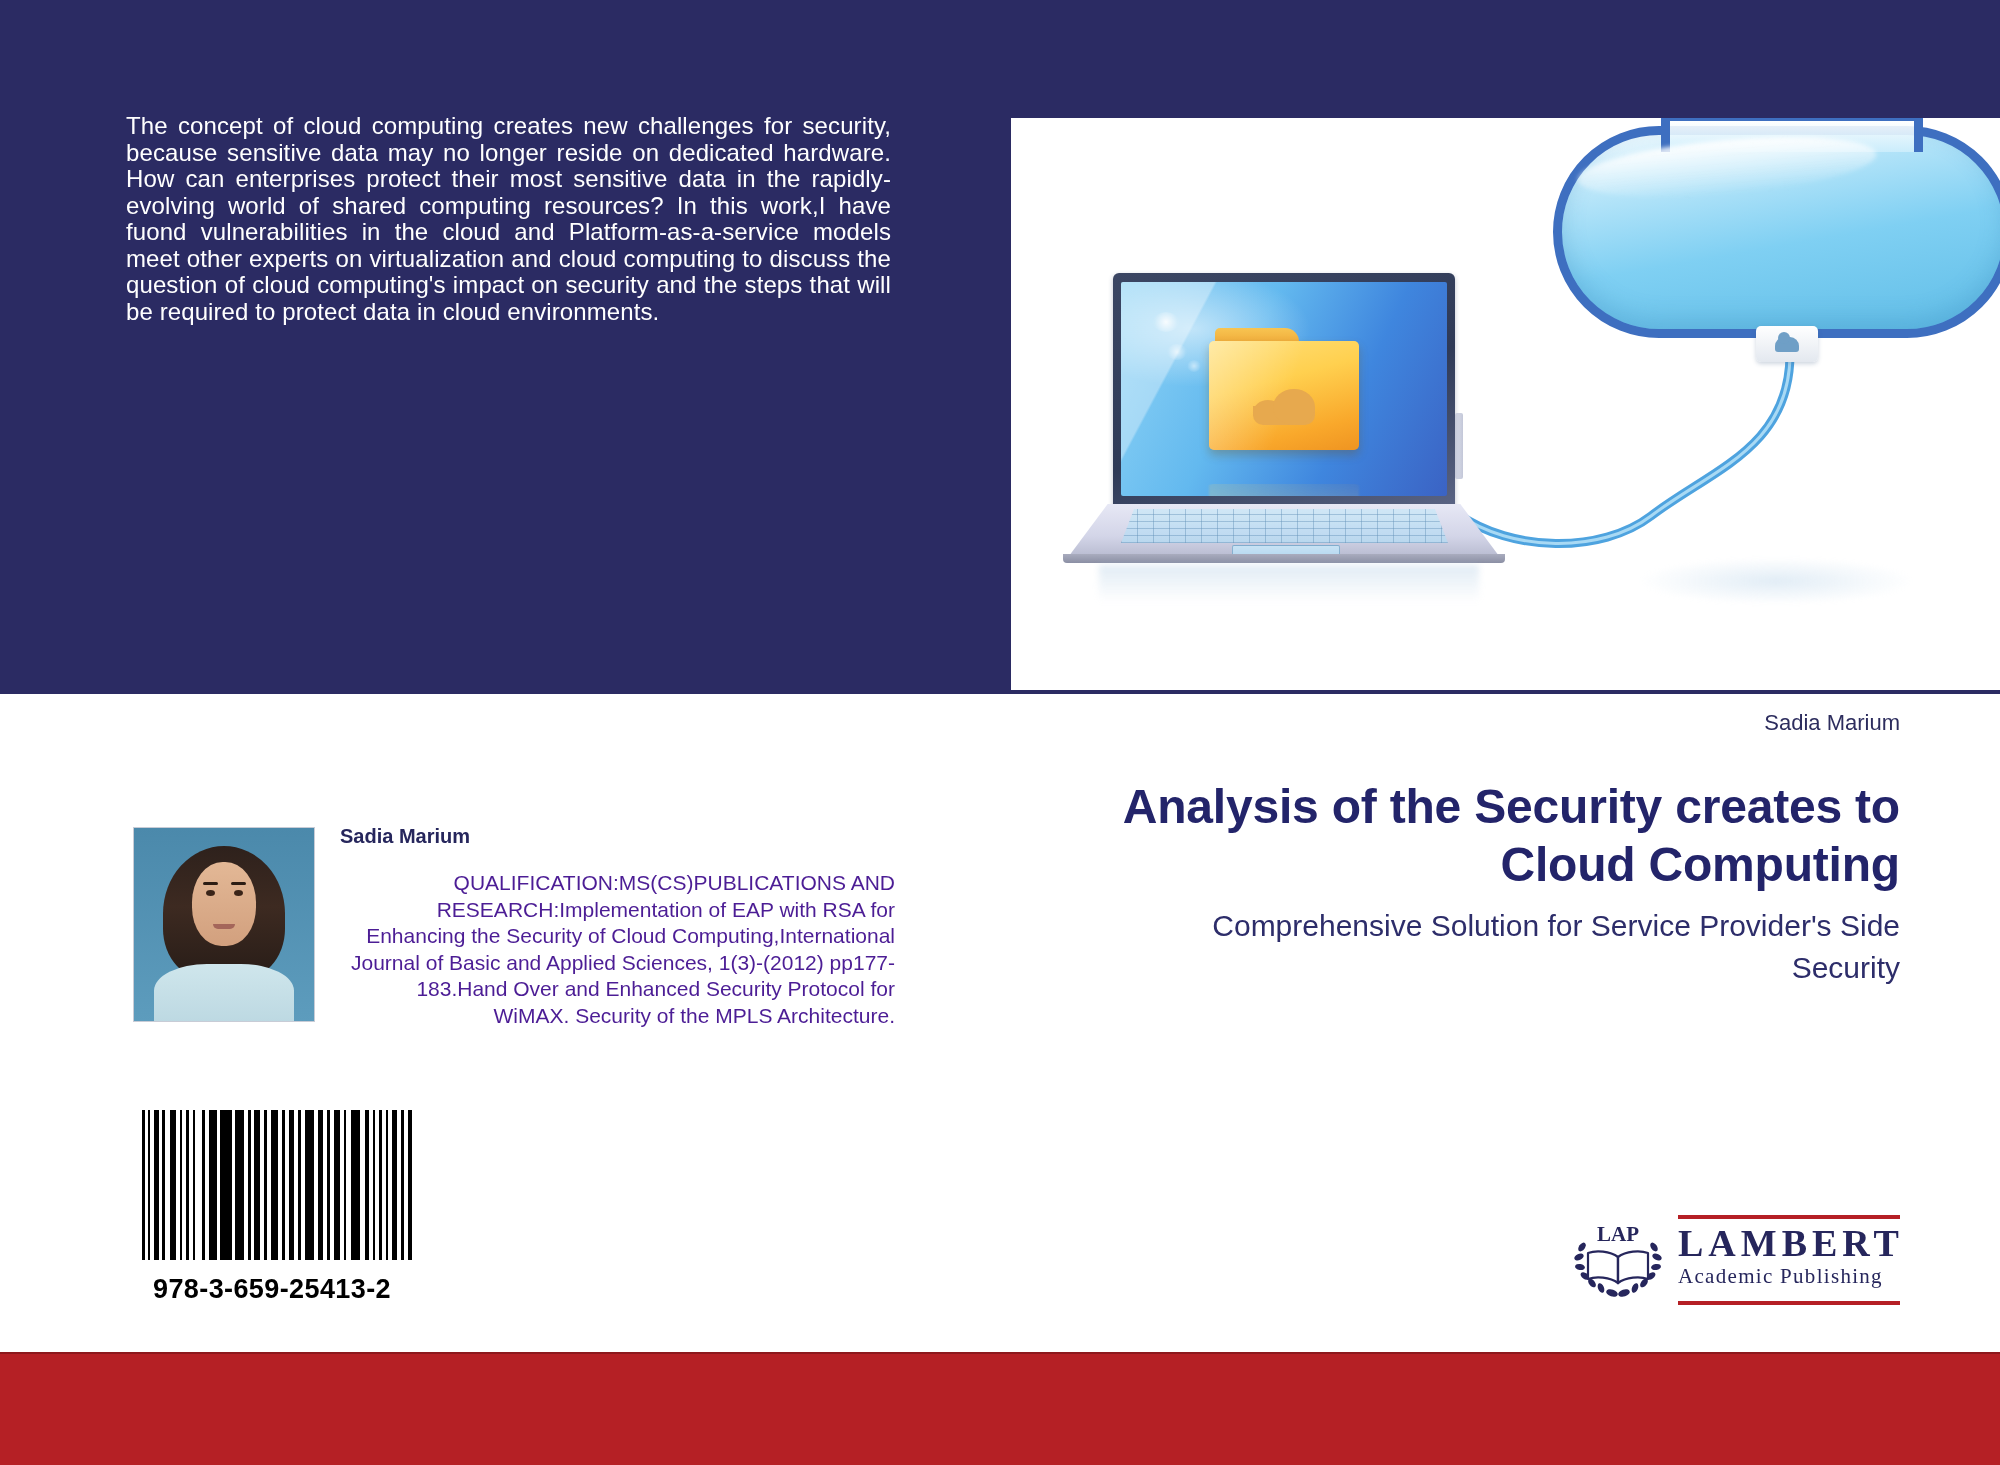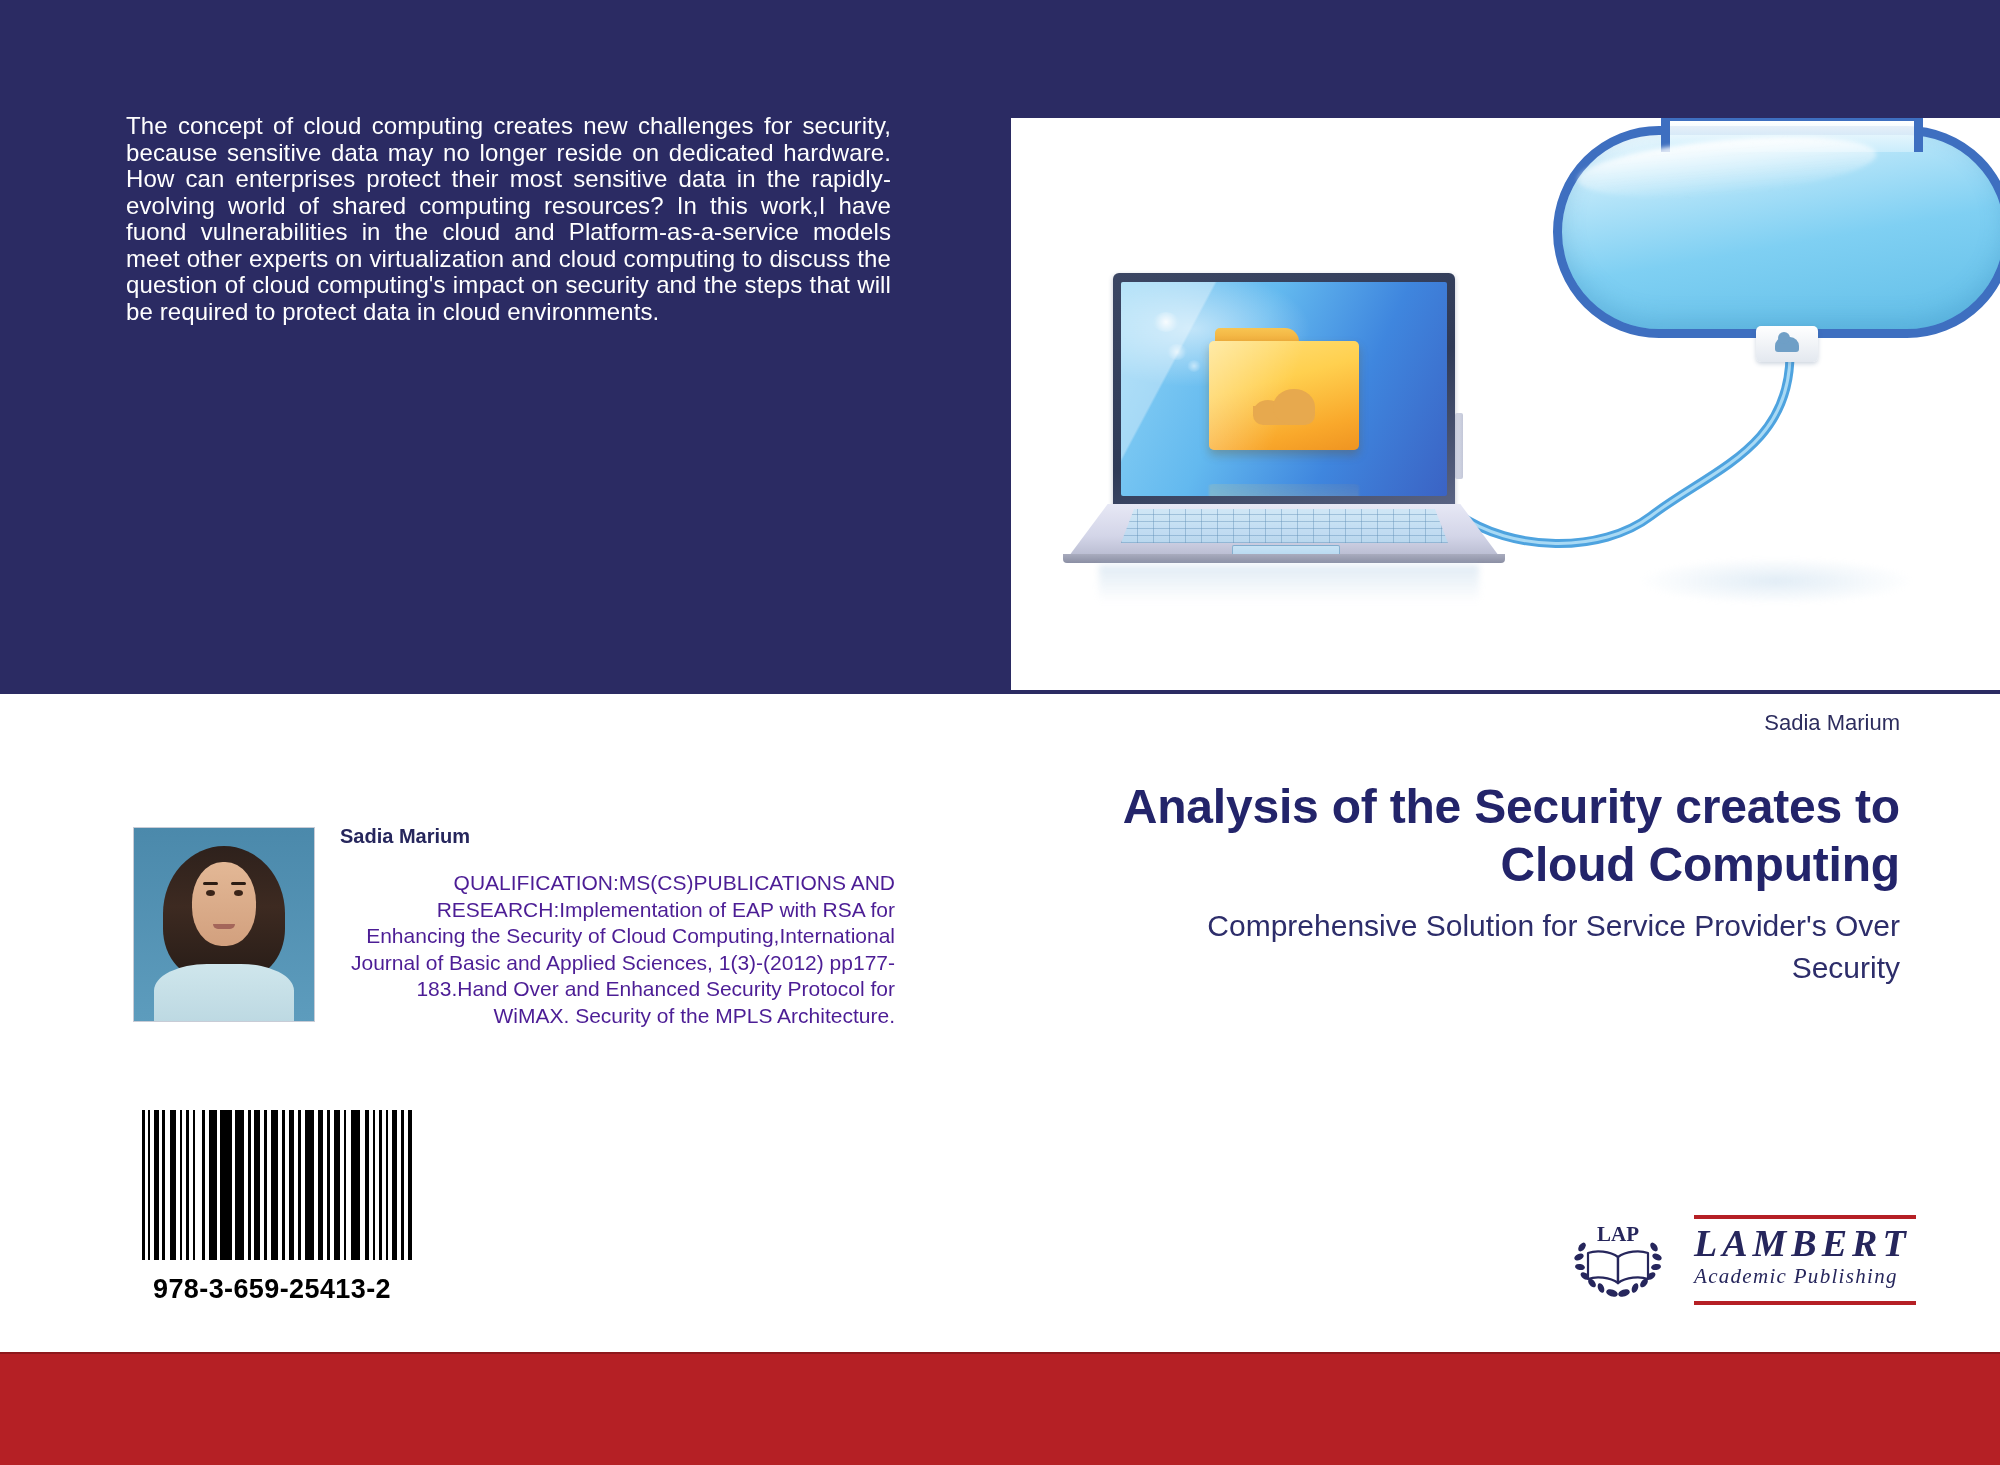--- a/index.html
+++ b/index.html
@@ -493,24 +493,23 @@
   }
   .logo-mark {
     position: absolute;
     left: 0;
     top: 4px;
     width: 96px;
     height: 84px;
   }
   .logo-text {
     position: absolute;
-    left: 124px;
+    left: 108px;
     top: 2px;
     width: 222px;
-    font-style: italic;
   }
   .logo-rule {
     width: 222px;
     height: 4px;
     background: #b52025;
   }
   .logo-lambert {
     font-family: "Liberation Serif", serif;
     font-size: 38px;
     font-weight: bold;
@@ -590,21 +589,21 @@
     <div class="trackpad"></div>
     <div class="laptop-edge"></div>
     <div class="laptop-shadow"></div>
   </div>
 
   <div class="art-reflection"></div>
 </div>
 
 <div class="front-author">Sadia Marium</div>
 <div class="front-title">Analysis of the Security creates to Cloud Computing</div>
-<div class="front-subtitle">Comprehensive Solution for Service Provider's Over Security</div>
+<div class="front-subtitle">Comprehensive Solution for Service Provider's Side Security</div>
 
 <div class="author-photo">
   <div class="ap-hair"></div>
   <div class="ap-face"></div>
   <div class="ap-brow l"></div>
   <div class="ap-brow r"></div>
   <div class="ap-eye l"></div>
   <div class="ap-eye r"></div>
   <div class="ap-mouth"></div>
   <div class="ap-body"></div>

